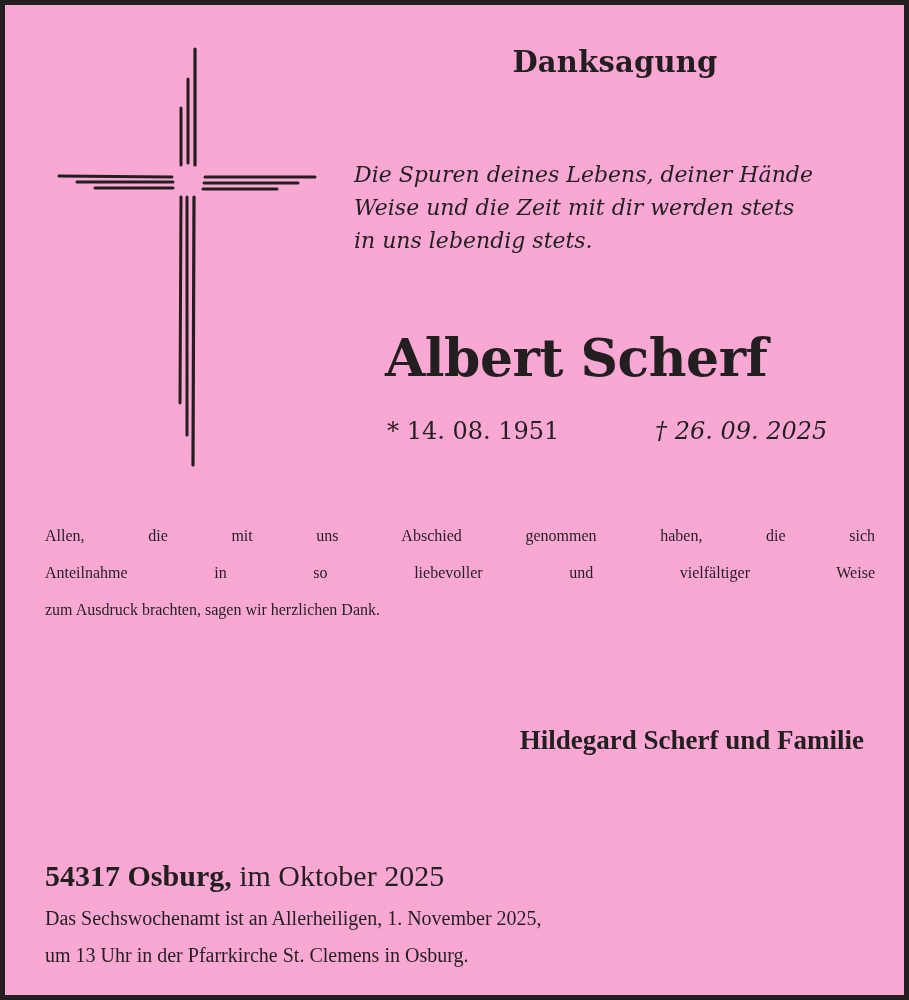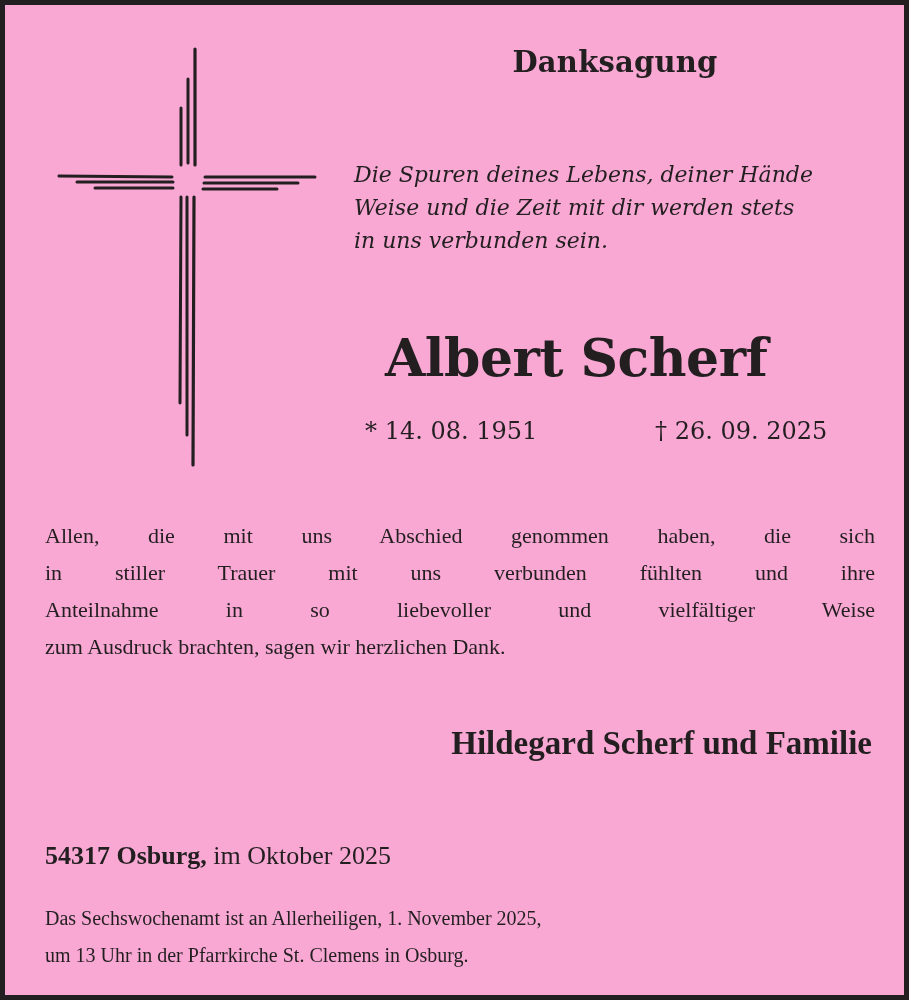--- a/index.html
+++ b/index.html
@@ -21,38 +21,38 @@
     position: absolute; left: 349px; top: 145px; width: 520px;
     font-style: italic; font-size: 22px; line-height: 33px; margin-top: 8px;
   }
   .name {
     position: absolute; left: 380px; top: 322px; width: 470px;
     font-weight: bold; font-size: 52px; letter-spacing: -0.5px; white-space: nowrap;
   }
   .dates {
     position: absolute; top: 412px; font-size: 24px; white-space: nowrap;
   }
-  .birth { left: 360px; }
-  .death { left: 650px; }
+  .birth { left: 382px; }
+  .death { left: 650px; font-style: italic; }
   .body-text {
     position: absolute; left: 40px; top: 512px; width: 830px;
-    font-size: 22px; line-height: 37px; text-align: justify;
+    font-size: 16px; line-height: 37px; text-align: justify;
     font-family: "Liberation Serif", serif;
     transform: scaleX(1.0);
   }
   .body-text .line { display: block; text-align: justify; text-align-last: justify; }
   .body-text .line.last { text-align-last: left; }
   .signature {
-    position: absolute; right: 32px; top: 720px;
-    font-weight: bold; font-size: 33px; white-space: nowrap;
+    position: absolute; right: 40px; top: 720px;
+    font-weight: bold; font-size: 27px; white-space: nowrap;
     font-family: "Liberation Serif", serif;
   }
   .place-line {
-    position: absolute; left: 40px; top: 836px;
-    font-size: 26px; white-space: nowrap;
+    position: absolute; left: 40px; top: 854px;
+    font-size: 30px; white-space: nowrap;
     font-family: "Liberation Serif", serif;
   }
   .place-line b { font-weight: bold; }
   .notice {
     position: absolute; left: 40px; top: 895px; width: 830px;
     font-size: 20px; line-height: 37px;
     font-family: Liberation Serif, serif;
   }
   .notice .line { display: block; white-space: nowrap; }
 </style>
@@ -80,37 +80,36 @@
       <line x1="199" y1="178" x2="293" y2="178" stroke-width="3"></line>
       <line x1="198" y1="184" x2="272" y2="184" stroke-width="3"></line>
     </g>
   </svg>
 
   <div class="heading">Danksagung</div>
 
   <div class="poem">
     <div>Die Spuren deines Lebens, deiner Hände</div>
     <div>Weise und die Zeit mit dir werden stets</div>
-    <div>in uns verbunden sein.</div>
+    <div>in uns lebendig stets.</div>
   </div>
 
   <div class="name">Albert Scherf</div>
 
   <div class="dates birth">
     <span>*</span>
     <span>14. 08. 1951</span>
   </div>
   <div class="dates death">
     <span>†</span>
     <span>26. 09. 2025</span>
   </div>
 
   <div class="body-text">
     <span class="line">Allen, die mit uns Abschied genommen haben, die sich</span>
-    <span class="line">in stiller Trauer mit uns verbunden fühlten und ihre</span>
     <span class="line">Anteilnahme in so liebevoller und vielfältiger Weise</span>
     <span class="line last">zum Ausdruck brachten, sagen wir herzlichen Dank.</span>
   </div>
 
   <div class="signature">Hildegard Scherf und Familie</div>
 
   <div class="place-line">
     <b>54317 Osburg,</b><span> im Oktober 2025</span>
   </div>
 

